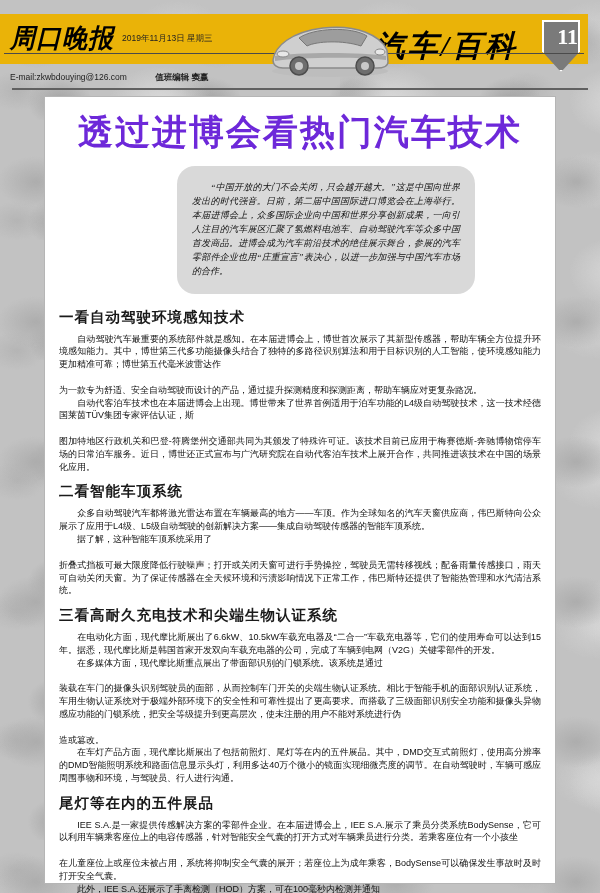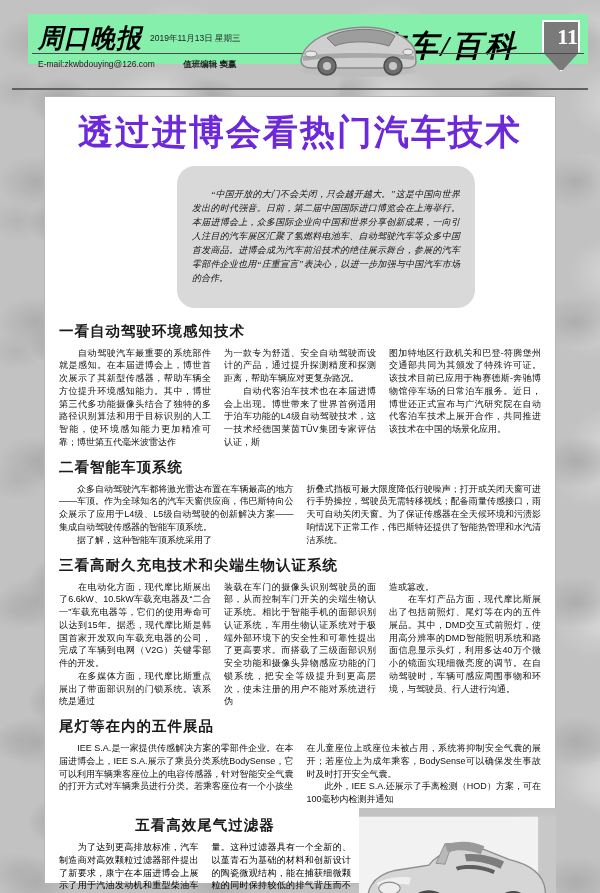--- a/index.html
+++ b/index.html
@@ -15,32 +15,32 @@
       radial-gradient(ellipse 60px 40px at 20% 30%, #adadad 0%, rgba(173,173,173,0) 65%),
       radial-gradient(ellipse 80px 55px at 70% 60%, #dadada 0%, rgba(218,218,218,0) 65%),
       radial-gradient(ellipse 50px 38px at 40% 85%, #a2a2a2 0%, rgba(162,162,162,0) 65%),
       radial-gradient(ellipse 70px 45px at 85% 20%, #d0d0d0 0%, rgba(208,208,208,0) 65%),
       radial-gradient(ellipse 45px 30px at 10% 70%, #b5b5b5 0%, rgba(181,181,181,0) 65%);
     background-size:180px 140px,230px 170px,150px 120px,210px 150px,170px 130px;
   }
   .page-bg{position:absolute;inset:0;}
   
   .header{
-    position:absolute;top:14px;left:28px;right:12px;height:50px;
-    background:#86efac;z-index:3;
+    position:absolute;top:14px;left:0;right:12px;height:50px;
+    background:#eab308;z-index:3;
   }
   .header::after{content:"";position:absolute;left:4px;right:4px;bottom:10px;height:1px;background:#4a4a4a;}
   .header-left{position:absolute;left:10px;top:8px;width:300px;}
   .masthead{
     display:inline-block;font-family:"Liberation Serif","DejaVu Serif",serif;
     font-weight:900;font-style:italic;font-size:25px;letter-spacing:1px;color:#000;
     transform:scaleY(1.05);
   }
   .issue-date{display:inline-block;font-size:8.5px;color:#222;margin-left:8px;vertical-align:6px;}
-  .header-meta{margin-top:4px;font-size:8.5px;color:#222;}
+  .header-meta{margin-top:17px;font-size:8.5px;color:#222;}
   .header-meta .editor{margin-left:26px;font-weight:bold;}
   .header-car{position:absolute;left:265px;top:2px;width:130px;height:64px;z-index:4;}
   .header-right{position:absolute;right:8px;top:6px;text-align:right;}
   .section-logo{
     display:inline-block;font-family:"Liberation Serif","DejaVu Serif",serif;
     font-weight:900;font-style:italic;font-size:30px;letter-spacing:3px;color:#000;
     margin-right:62px;vertical-align:top;margin-top:6px;
   }
   .page-pin{
     position:absolute;right:0;top:0;width:38px;height:52px;
@@ -56,29 +56,29 @@
     background:#fff;border:1px solid #b5b5b5;box-sizing:border-box;
     padding:6px 14px;z-index:1;
   }
   .headline{
     margin:6px 0 10px 0;text-align:center;
     font-family:"Liberation Serif","DejaVu Serif",serif;
     font-size:35px;font-weight:900;letter-spacing:2px;color:#6d28d9;
   }
   .intro-box{
     width:268px;margin:0 0 14px 118px;background:#d9d9d9;border-radius:18px;
-    padding:22px 15px;font-size:9px;line-height:1.55;color:#111;
+    padding:15px 15px;font-size:9px;line-height:1.55;color:#111;
     font-family:"Liberation Serif","DejaVu Serif",serif;font-style:italic;
     text-align:justify;white-space:pre-line;
   }
   .sec-title{
     margin:9px 0 6px 0;text-align:left;font-size:14.5px;font-weight:bold;
     color:#1a1a1a;letter-spacing:1px;
   }
-  .cols{display:flex;gap:13px;}
+  .cols{display:flex;gap:13px;flex-direction:column;}
   .cols p{
     flex:1;margin:0;font-size:9px;line-height:1.42;color:#111;
     text-align:justify;white-space:pre-line;
   }
   
   .sec5{display:flex;margin-top:4px;}
   .sec5-left{width:292px;}
   .sec5-left .sec-title{text-align:center;margin-top:6px;}
   .cols2{display:flex;gap:13px;}
   .cols2 .colwrap{flex:1;display:flex;flex-direction:column;}

